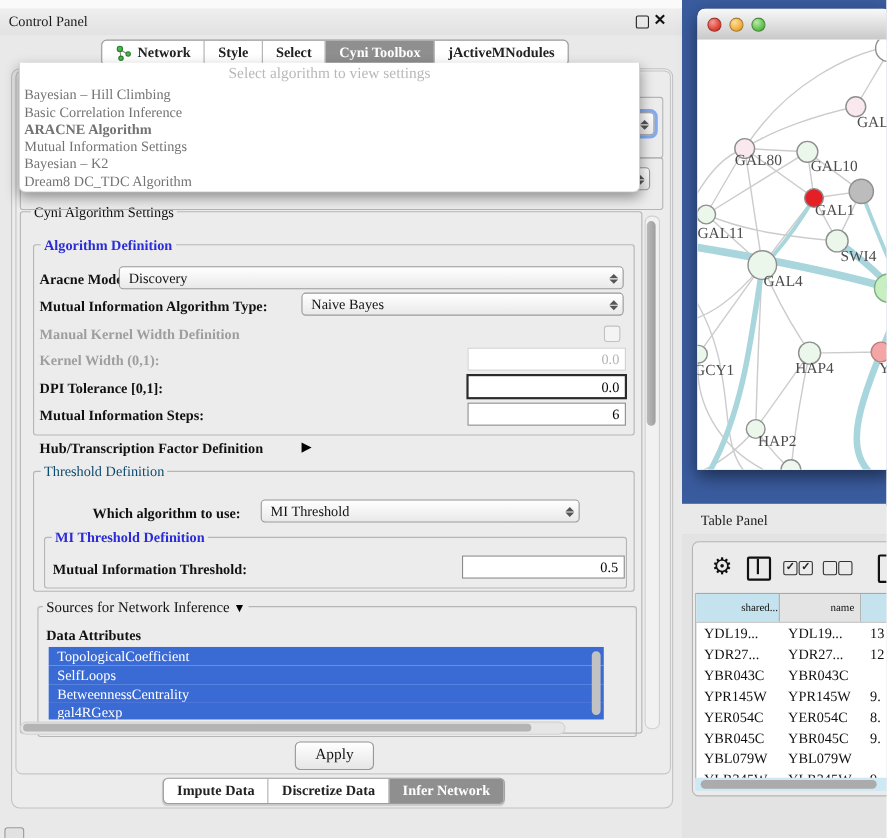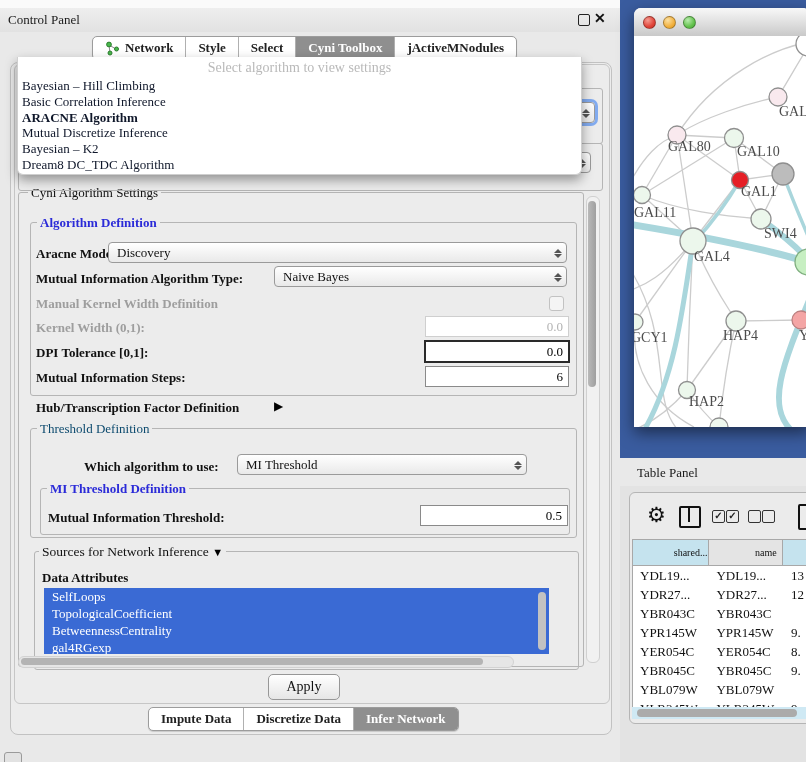--- a/index.html
+++ b/index.html
@@ -48,21 +48,21 @@
 
   .listbox{position:absolute;background:#fff;overflow:hidden;}
   .listbox .li{height:17px;background:#3a6ad4;color:#fff;font-size:13px;display:flex;align-items:center;padding-left:8px;margin-bottom:0px;}
 
   .applybtn{position:absolute;background:linear-gradient(#ffffff,#e6e6e6);border:1px solid #979797;border-radius:5px;font-size:14px;color:#111;display:flex;align-items:center;justify-content:center;}
 
   
   .dropdown{position:absolute;left:17px;top:57px;width:563px;height:117px;background:#fff;border:1px solid #cfcfcf;border-top:none;border-radius:0 0 6px 6px;box-shadow:0 5px 12px rgba(0,0,0,.38);z-index:30;}
   .dd-head{position:absolute;left:0;top:3px;width:100%;text-align:center;font-size:14px;color:#b9b9b9;}
   .dd-items{position:absolute;left:4px;top:21px;right:4px;}
-  .dd-item{font-size:13px;color:#0f172a;line-height:15.8px;white-space:nowrap;}
+  .dd-item{font-size:13px;color:#737373;line-height:15.8px;white-space:nowrap;}
   .dd-item.sel{font-weight:bold;}
 
   .hubarrow{font-size:12px;color:#000;}
   .srcarrow{font-size:11px;color:#000;}
 
   
   .dock-icon{position:absolute;left:4px;top:752px;width:16px;height:14px;background:#e2e2e2;border:1px solid #9a9a9a;border-radius:3px;}
 
   
   .desktop{position:absolute;left:620px;top:0;width:186px;height:460px;background:#3a5c9f;}
@@ -153,21 +153,21 @@
         </span>
     </div>
   </div>
 
   <div class="dropdown">
     <div class="dd-head">Select algorithm to view settings</div>
     <div class="dd-items">
       <div class="dd-item">Bayesian – Hill Climbing</div>
       <div class="dd-item">Basic Correlation Inference</div>
       <div class="dd-item sel">ARACNE Algorithm</div>
-      <div class="dd-item">Mutual Discretize Inference</div>
+      <div class="dd-item">Mutual Information Settings</div>
       <div class="dd-item">Bayesian – K2</div>
       <div class="dd-item">Dream8 DC_TDC Algorithm</div>
     </div>
   </div>
 
   <div class="groupbox" style="left:18px;top:192px;width:564px;height:473px;">
     <span class="gtitle" style="left:9px;">Cyni Algorithm Settings</span>
   </div>
 
   <div class="scroll-v" style="left:586px;top:196px;width:12px;height:465px;">
@@ -223,22 +223,22 @@
   <div class="field norm" style="left:420px;top:505px;width:141px;">0.5</div>
 
   <div class="groupbox" style="left:34px;top:551px;width:543px;height:117px;">
     <span class="gtitle" style="left:4px;font-size:13.5px;">
       <span>Sources for Network Inference</span>
       <span class="srcarrow">▼</span>
     </span>
   </div>
   <span class="lbl" style="left:42px;top:570px;">Data Attributes</span>
   <div class="listbox" style="left:44px;top:588px;width:505px;height:66px;">
+    <div class="li">TopologicalCoefficient</div>
     <div class="li">SelfLoops</div>
-    <div class="li">TopologicalCoefficient</div>
     <div class="li">BetweennessCentrality</div>
     <div class="li">gal4RGexp</div>
   </div>
   <div class="thumb-v" style="left:538px;top:592px;width:8px;height:58px;background:#c2c2c2;"></div>
   <div class="scroll-h" style="left:18px;top:656px;width:494px;height:10px;">
     <div class="thumb-h" style="left:2px;top:1px;width:462px;height:7px;"></div>
   </div>
 
   <div class="applybtn" style="left:268px;top:674px;width:70px;height:24px;">Apply</div>
 

